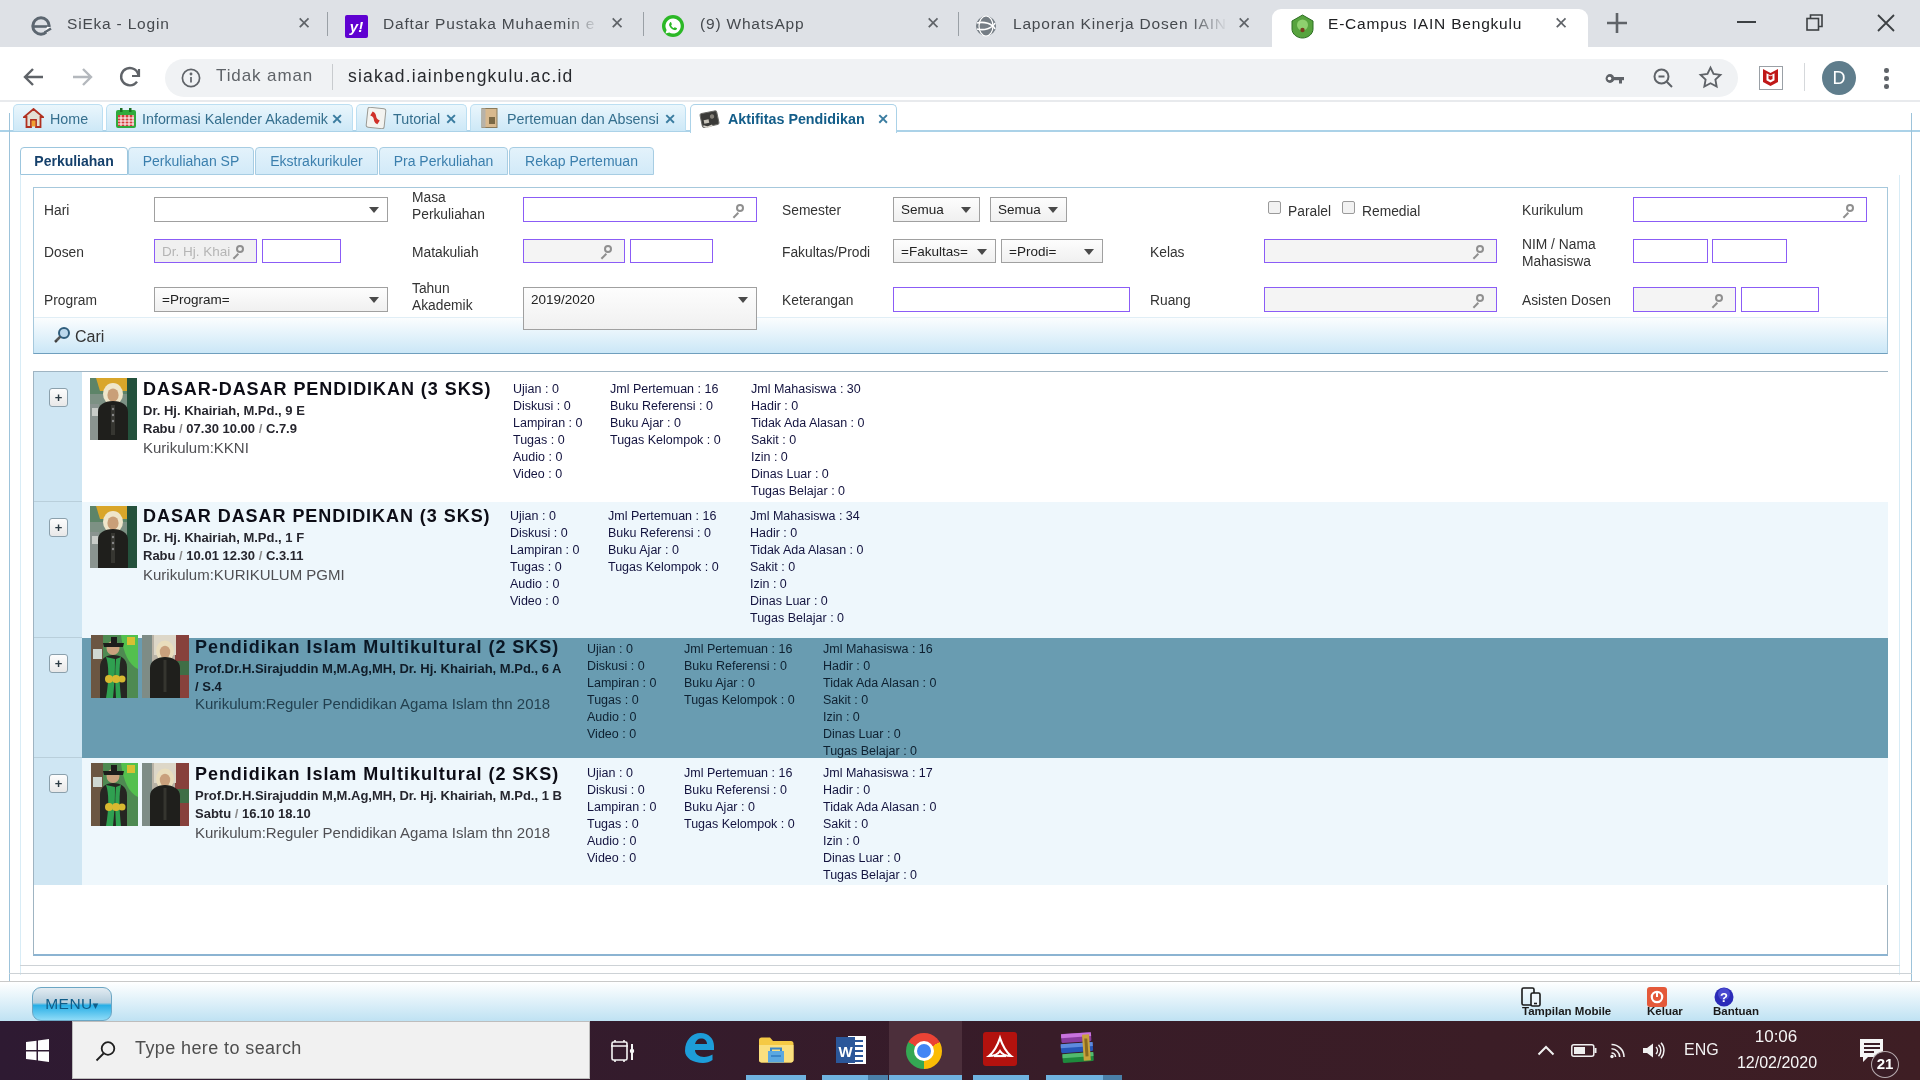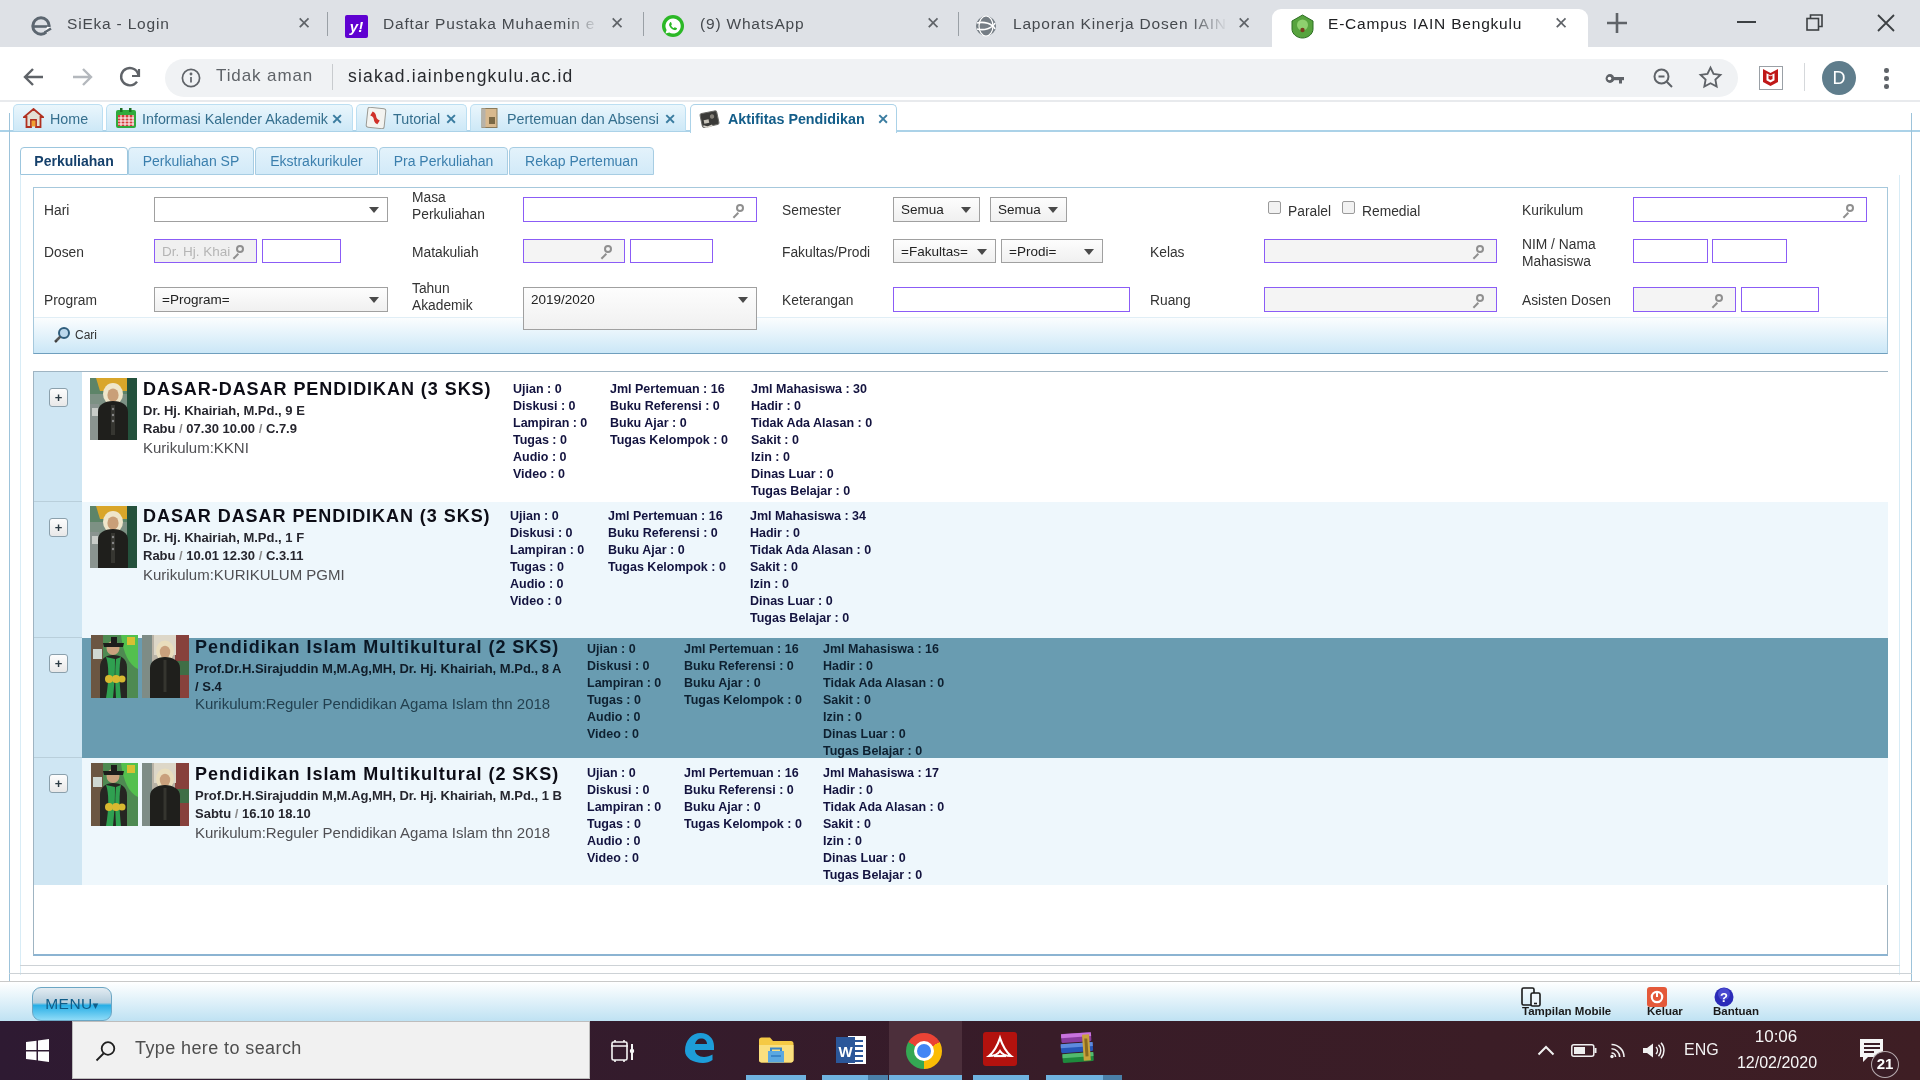--- a/index.html
+++ b/index.html
@@ -11,21 +11,21 @@
 .apptab{top:104px;height:27px;border-radius:5px 5px 0 0;background:linear-gradient(#eaf6fc,#cde8f7);font-size:14.3px;color:#356f8e;white-space:nowrap}
 .apptab .x{color:#3a7ca0;font-weight:bold;font-size:14px}
 .subtab{top:147px;height:28px;border:1px solid #a7cde3;border-radius:4px 4px 0 0;background:linear-gradient(#e3f2fb,#d2eaf8);font-size:14px;color:#3b7fad;text-align:center;line-height:27px;white-space:nowrap}
 .lbl{font-size:13.8px;color:#333;white-space:nowrap}
 .inp{border:1px solid #8b5cf6;background:#fff}
 .sel{border:1px solid #a0a0a0;background:#f6f6f6}
 .arr{width:0;height:0;border-left:5px solid transparent;border-right:5px solid transparent;border-top:6px solid #4a4a4a}
 .mag{width:8px;height:8px;border:2px solid #8f8f8f;border-radius:50%}
 .mag:after{content:'';position:absolute;width:2.4px;height:6.5px;background:#8f8f8f;left:-3px;top:6px;transform:rotate(45deg)}
 .cb{width:13px;height:13px;border:1px solid #9a9a9a;background:#f2f2f2;border-radius:2px}
-.stat{font-size:12.5px;font-weight:bold;color:#13133f;line-height:17px;white-space:nowrap}
+.stat{font-size:12.5px;font-weight:normal;color:#13133f;line-height:17px;white-space:nowrap}
 .t3 .stat{color:#0e2030}
 .ttl{font-size:18px;font-weight:bold;color:#0d0d16;letter-spacing:0.95px;white-space:nowrap}
 .sub1{font-size:13px;font-weight:bold;color:#26262e;white-space:nowrap}
 .kur{font-size:15px;color:#4f4f53;white-space:nowrap}
 .plusbtn{width:19px;height:19px;background:linear-gradient(#fdfdfd,#e8e8e8);border:1px solid #8ba0ac;border-radius:3px;color:#2b3b44;font-weight:bold;font-size:13px;text-align:center;line-height:17px}
 .ficon-lbl{font-size:11.5px;font-weight:bold;color:#1a1a1a;white-space:nowrap}
 svg{display:block}
 </style></head><body>
 <div id="stage">
 
@@ -215,21 +215,21 @@
 <div class="abs" style="left:1899px;top:175px;width:1px;height:800px;background:#d8ecf6"></div>
 <div class="abs" style="left:33px;top:187px;width:1855px;height:167px;border:1px solid #a6c8dc;border-bottom:1px solid #6f9fbe;background:#fff"></div>
 <div class="abs" style="left:34px;top:317px;width:1853px;height:36px;background:linear-gradient(#fbfdfe,#cbe7f7);border-top:1px solid #e0eef6"></div>
 <div class="abs" style="left:52px;top:325px;width:20px;height:20px">
 <svg width="20" height="20" viewBox="0 0 20 20">
         <circle cx="12" cy="8" r="5" fill="#bcd8ec" stroke="#2f5d7c" stroke-width="2"></circle>
 <path d="M8.3 11.7 L3 17" stroke="#555" stroke-width="2.6"></path>
         <path d="M3.2 17.2 l2.2 -0.6 l-1.5 -1.5 z" fill="#333"></path>
       </svg>
     </div>
-<div class="abs" style="left:75px;top:328px;font-size:12px;color:#333">Cari</div>
+<div class="abs" style="left:75px;top:328px;font-size:16px;color:#333">Cari</div>
 <div class="abs lbl" style="left:44px;top:203px;width:200px">Hari</div>
 <div class="abs sel" style="left:154px;top:197px;width:234px;height:25px;background:#fff">
       <span class="arr" style="position:absolute;right:8px;top:9px"></span>
     </div>
 <div class="abs lbl" style="left:412px;top:190px;width:200px">Masa</div>
 <div class="abs lbl" style="left:412px;top:207px;width:200px">Perkuliahan</div>
 <div class="abs inp" style="left:523px;top:197px;width:234px;height:25px;background:#fff">
       <span class="mag" style="position:absolute;right:12px;top:6px"></span>
     </div>
 <div class="abs lbl" style="left:782px;top:203px;width:200px">Semester</div>
@@ -388,21 +388,21 @@
 <path d="M33 0 H47 V63 H33 Z" fill="#87413c"></path>
 <rect x="33" y="26" width="14" height="14" fill="#3f6e46"></rect>
 <path d="M12 0 H34 V20 H12 Z" fill="#ddd7c8"></path>
 <ellipse cx="23" cy="16" rx="9" ry="10.5" fill="#e9ddbc"></ellipse>
 <ellipse cx="23" cy="17" rx="5.2" ry="6.2" fill="#c9a07c"></ellipse>
 <path d="M8 63 V33 C8 26 15 22 23 22 C31 22 38 26 38 33 V63 Z" fill="#1f1f1c"></path>
 <rect x="21.5" y="25" width="3" height="32" fill="#35352f"></rect>
         </svg>
       </div>
 <div class="abs ttl" style="left:195px;top:637px;color:#0a1725">Pendidikan Islam Multikultural (2 SKS)</div>
-<div class="abs sub1" style="left:195px;top:661px;color:#101c28">Prof.Dr.H.Sirajuddin M,M.Ag,MH, Dr. Hj. Khairiah, M.Pd., 8 A</div>
+<div class="abs sub1" style="left:195px;top:661px;color:#101c28">Prof.Dr.H.Sirajuddin M,M.Ag,MH, Dr. Hj. Khairiah, M.Pd., 6 A</div>
 <div class="abs sub1" style="left:195px;top:679px;color:#101c28">/ S.4</div>
 <div class="abs kur" style="left:195px;top:695px;color:#23404f">Kurikulum:Reguler Pendidikan Agama Islam thn 2018</div>
 <div class="abs stat" style="left:587px;top:641px">Ujian : 0<br>Diskusi : 0<br>Lampiran : 0<br>Tugas : 0<br>Audio : 0<br>Video : 0</div>
 <div class="abs stat" style="left:684px;top:641px">Jml Pertemuan : 16<br>Buku Referensi : 0<br>Buku Ajar : 0<br>Tugas Kelompok : 0</div>
 <div class="abs stat" style="left:823px;top:641px">Jml Mahasiswa : 16<br>Hadir : 0<br>Tidak Ada Alasan : 0<br>Sakit : 0<br>Izin : 0<br>Dinas Luar : 0<br>Tugas Belajar : 0</div>
 </div>
 <div class="abs" style="left:91px;top:763px">
       <svg width="47" height="63" viewBox="0 0 47 63">
 <rect width="47" height="63" fill="#4e8a52"></rect>
 <rect x="0" y="0" width="12" height="63" fill="#6b5642"></rect>

